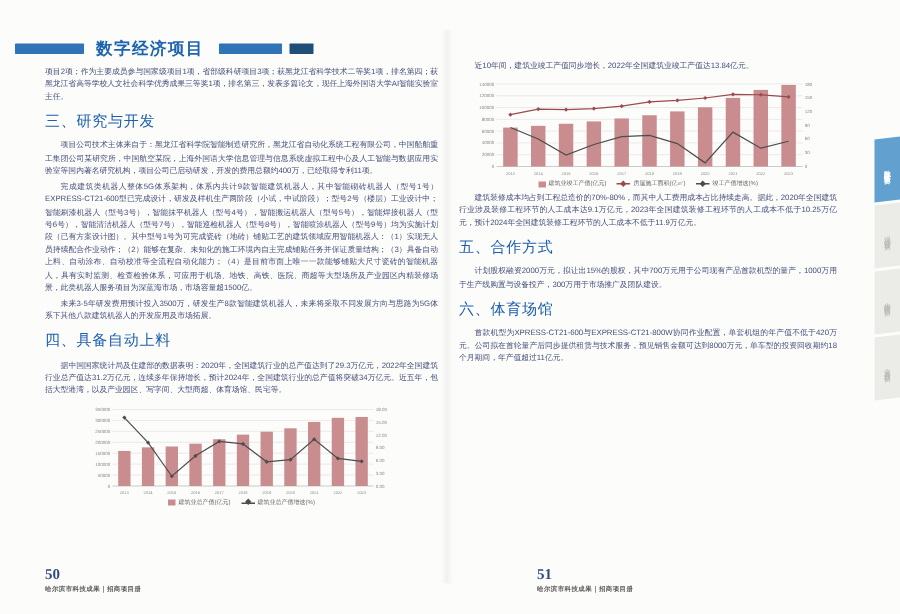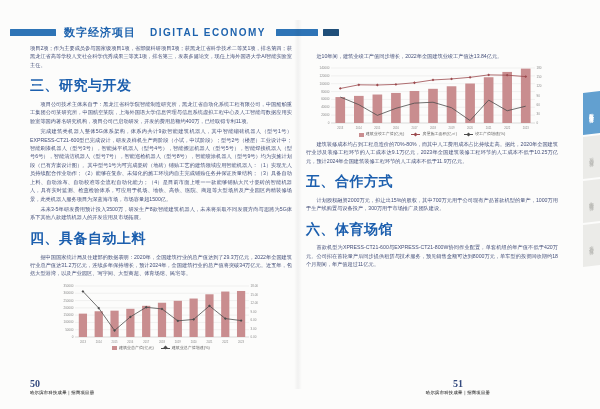--- a/index.html
+++ b/index.html
@@ -13,57 +13,56 @@
   .header{position:absolute;top:26px;left:10px;right:40px;height:12px;display:flex;align-items:center;}
   .hbar{height:7px;border-radius:0.5px;}
   .hbar.b1{width:46px;background:#2e74b6;margin-right:8px;}
   .hbar.b2{width:42px;background:#2e74b6;margin-left:10px;}
   .hbar.b3{width:16px;background:#1f4e79;margin-left:5px;}
   .title-cn{font-size:11px;font-weight:bold;color:#1e63ae;letter-spacing:1px;}
   .title-en{font-size:10px;font-weight:bold;color:#1e63ae;margin-left:14px;letter-spacing:1.5px;}
   
   .col{position:absolute;font-size:5.2px;line-height:1.62;text-align:justify;}
   .col-left{top:44px;left:30px;width:262px;}
-  .col-right{top:52px;left:306px;width:252px;}
+  .col-right{top:40px;left:306px;width:252px;}
   .para{margin:0 0 2px 0;text-indent:2em;}
   .para.noindent{text-indent:0;}
-  .sec-h{font-size:14px;font-weight:bold;color:#1c5fae;margin:5px 0 3px 0;letter-spacing:0.5px;}
+  .sec-h{font-size:10px;font-weight:normal;color:#1c5fae;margin:5px 0 3px 0;letter-spacing:0.5px;}
   
   .chart-box{margin:4px auto 2px auto;}
   .chart-box svg{display:block;}
   .legend{display:flex;justify-content:center;gap:7px;font-size:4px;color:#666;margin-top:1px;align-items:center;}
   .legend .item{display:flex;align-items:center;gap:2px;white-space:nowrap;}
   .legend .sw-bar{width:5px;height:4px;display:inline-block;}
   .legend .sw-line{width:9px;height:1px;display:inline-block;position:relative;}
   .legend .sw-line::after{content:"";position:absolute;left:3px;top:-1.5px;width:3px;height:3px;transform:rotate(45deg);background:inherit;}
   
   .footer{position:absolute;bottom:14px;width:200px;}
   .footer .pno{font-size:10px;font-weight:bold;color:#33497e;font-family:"Liberation Serif","DejaVu Serif",serif;}
   .footer .cap{font-size:4.3px;font-weight:bold;color:#5a5a5a;margin-top:1px;letter-spacing:0.3px;}
   .footer.fl{left:30px;text-align:left;}
-  .footer.fr{right:42px;text-align:center;margin-top:41px;}
+  .footer.fr{right:42px;text-align:left;margin-top:41px;}
   
   .fold{position:absolute;top:20px;bottom:20px;left:294px;width:8px;
     background:linear-gradient(to right,rgba(0,0,0,0),rgba(0,0,0,0.045),rgba(0,0,0,0));}
   
   .tabs{position:absolute;right:0;top:92px;width:17px;display:flex;flex-direction:column;gap:2px;}
   .tab{height:42px;transform:skewY(-7deg);display:flex;align-items:center;justify-content:center;cursor:pointer;}
   .tab span{writing-mode:vertical-rl;font-size:4.5px;letter-spacing:1px;}
   .tab.active{background:#62a0d0;}
   .tab.active span{color:#ffffff;font-weight:bold;}
   .tab.idle{background:#ebebe8;}
   .tab.idle span{color:#b8b8b4;}
 </style>
 </head>
 <body>
 
 <div class="header">
   <div class="hbar b1"></div>
   <span class="title-cn">数字经济项目</span>
-  <span class="title-en">DIGITAL ECONOMY</span>
   <div class="hbar b2"></div>
   <div class="hbar b3"></div>
 </div>
 
 <div class="fold"></div>
 
 <div class="col col-left">
   <p class="para noindent">项目2项；作为主要成员参与国家级项目1项，省部级科研项目3项；获黑龙江省科学技术二等奖1项，排名第四；获黑龙江省高等学校人文社会科学优秀成果三等奖1项，排名第三，发表多篇论文，现任上海外国语大学AI智能实验室主任。</p>
   <div class="sec-h">三、研究与开发</div>
   <p class="para">项目公司技术主体来自于：黑龙江省科学院智能制造研究所，黑龙江省自动化系统工程有限公司，中国船舶重工集团公司某研究所，中国航空某院，上海外国语大学信息管理与信息系统虚拟工程中心及人工智能与数据应用实验室等国内著名研究机构，项目公司已启动研发，开发的费用总额约400万，已经取得专利11项。</p>

